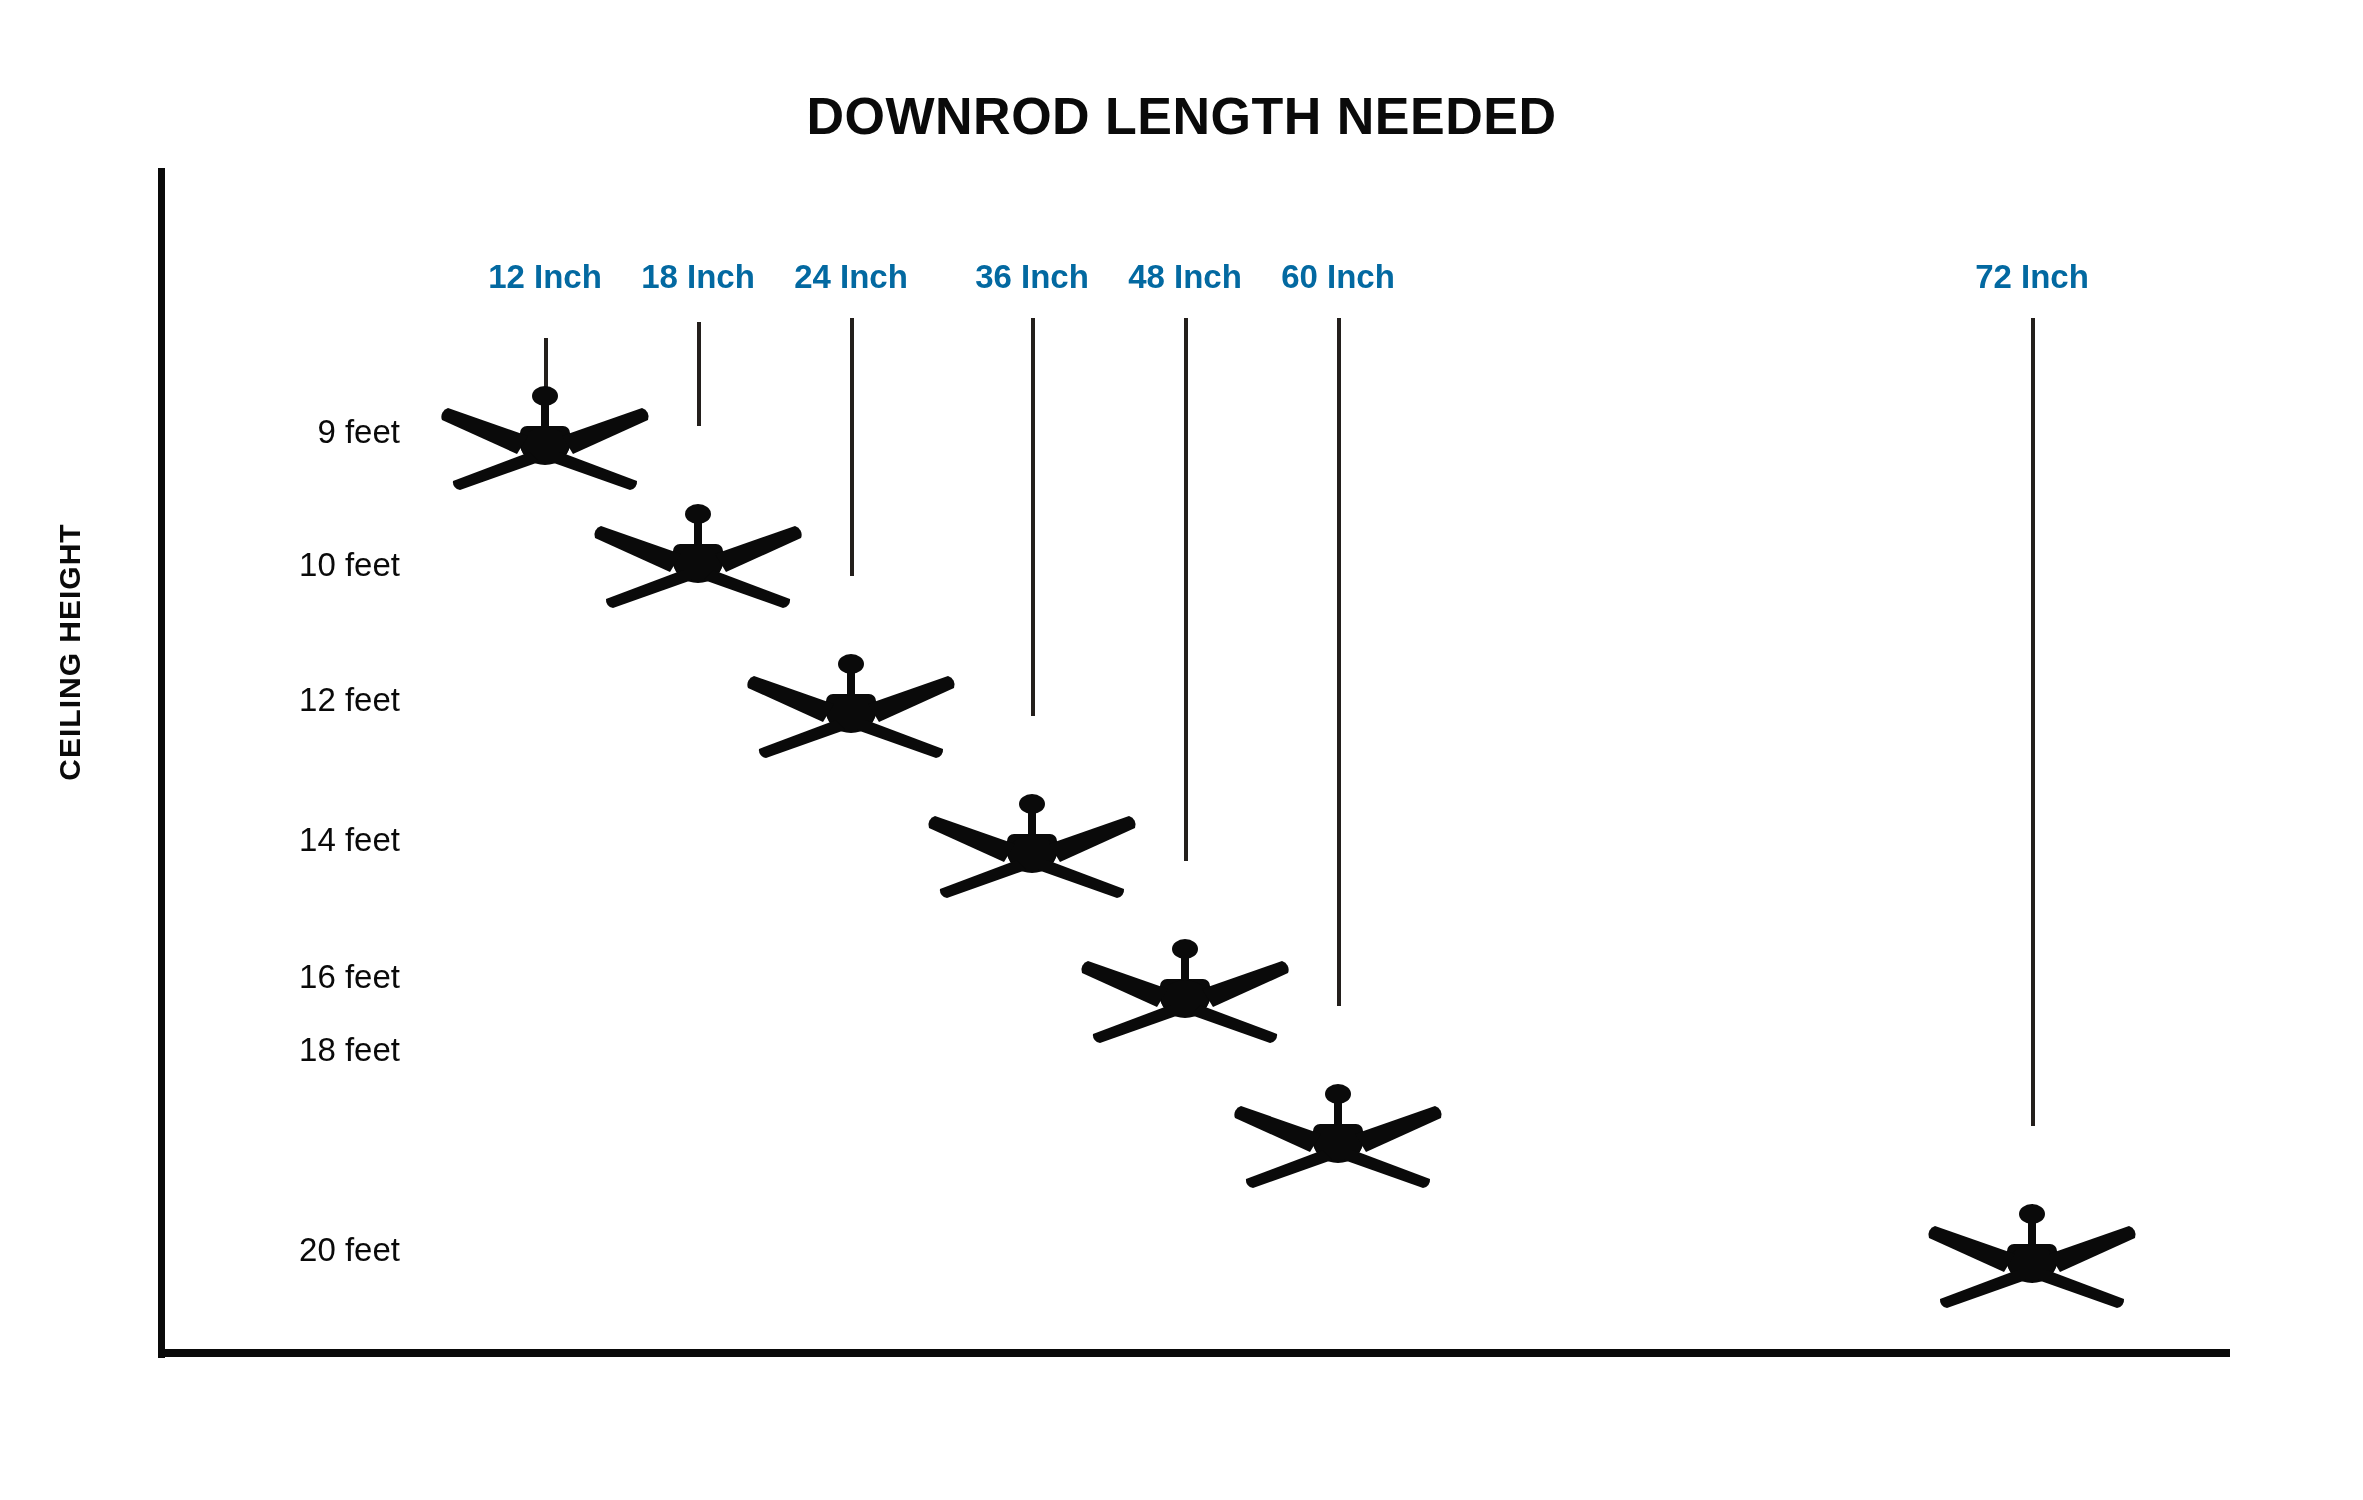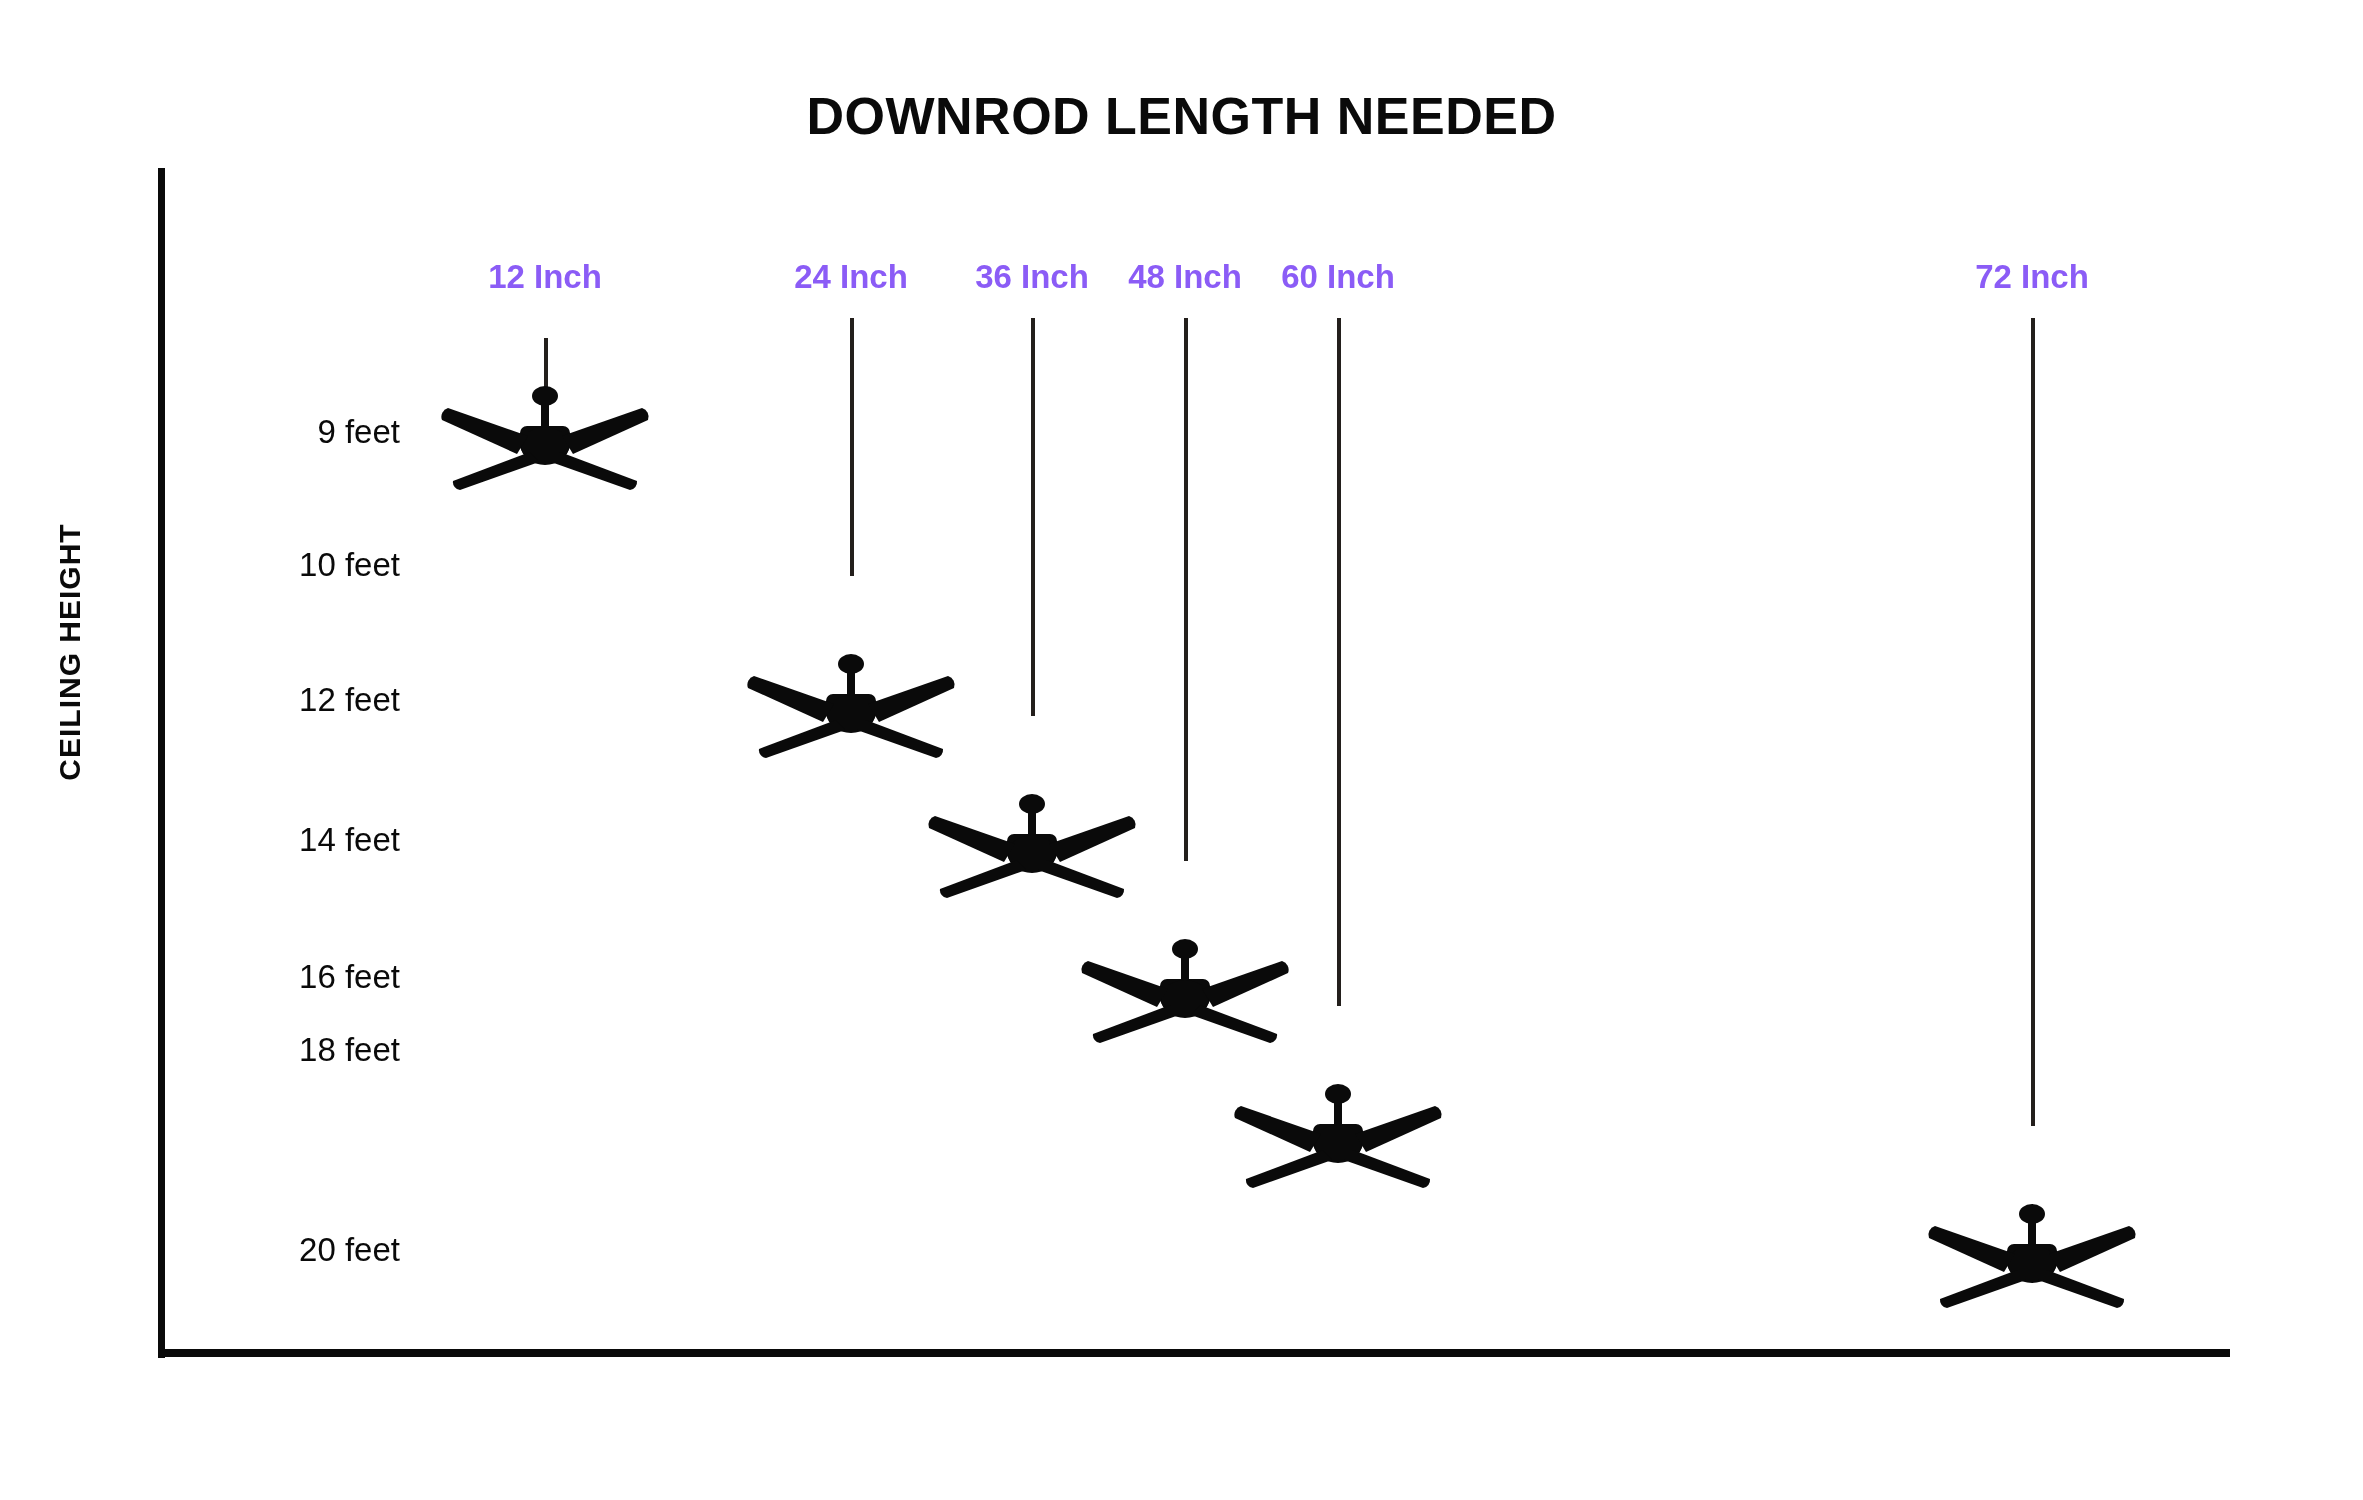--- a/index.html
+++ b/index.html
@@ -98,21 +98,21 @@
     transform: translateX(-150px);
   }
   .col-label {
     position: absolute;
     left: 0;
     top: 258px;
     width: 300px;
     text-align: center;
     font-size: 33px;
     font-weight: bold;
-    color: #8b5cf6;
+    color: #0369a1;
     white-space: nowrap;
   }
   .downrod {
     position: absolute;
     left: 149px;
     width: 4px;
     background: #231f1c;
   }
   .fan-svg {
     position: absolute;
@@ -150,20 +150,34 @@
       <rect x="106" y="20" width="8" height="26" fill="#0a0a0a"></rect>
       <path d="M92 46 h36 a7 7 0 0 1 7 7 v14 a22 22 0 0 1 -25 15 h-0 a22 22 0 0 1 -25 -15 v-14 a7 7 0 0 1 7 -7 z" fill="#0a0a0a"></path>
       <ellipse cx="110" cy="66" rx="24" ry="19" fill="#0a0a0a"></ellipse>
       <path d="M93 56 L13 28 a9 9 0 0 0 -6 12 L82 74 z" fill="#0a0a0a"></path>
       <path d="M127 56 L207 28 a9 9 0 0 1 6 12 L138 74 z" fill="#0a0a0a"></path>
       <path d="M95 72 L18 101 a8 8 0 0 0 7 9 L104 82 z" fill="#0a0a0a"></path>
       <path d="M125 72 L202 101 a8 8 0 0 1 -7 9 L116 82 z" fill="#0a0a0a"></path>
     </svg>
   </div>
 
+  <div class="fan-column" style="left:698px">
+    <div class="col-label">18 Inch</div>
+    <div class="downrod" style="top:322px;height:104px"></div>
+    <svg class="fan-svg" style="top:498px" width="220" height="110" viewBox="0 0 220 110">
+      <ellipse cx="110" cy="16" rx="13" ry="10" fill="#0a0a0a"></ellipse>
+      <rect x="106" y="20" width="8" height="26" fill="#0a0a0a"></rect>
+      <path d="M92 46 h36 a7 7 0 0 1 7 7 v14 a22 22 0 0 1 -25 15 h-0 a22 22 0 0 1 -25 -15 v-14 a7 7 0 0 1 7 -7 z" fill="#0a0a0a"></path>
+      <ellipse cx="110" cy="66" rx="24" ry="19" fill="#0a0a0a"></ellipse>
+      <path d="M93 56 L13 28 a9 9 0 0 0 -6 12 L82 74 z" fill="#0a0a0a"></path>
+      <path d="M127 56 L207 28 a9 9 0 0 1 6 12 L138 74 z" fill="#0a0a0a"></path>
+      <path d="M95 72 L18 101 a8 8 0 0 0 7 9 L104 82 z" fill="#0a0a0a"></path>
+      <path d="M125 72 L202 101 a8 8 0 0 1 -7 9 L116 82 z" fill="#0a0a0a"></path>
+    </svg>
+  </div>
 
   <div class="fan-column" style="left:851px">
     <div class="col-label">24 Inch</div>
     <div class="downrod" style="top:318px;height:258px"></div>
     <svg class="fan-svg" style="top:648px" width="220" height="110" viewBox="0 0 220 110">
       <ellipse cx="110" cy="16" rx="13" ry="10" fill="#0a0a0a"></ellipse>
       <rect x="106" y="20" width="8" height="26" fill="#0a0a0a"></rect>
       <path d="M92 46 h36 a7 7 0 0 1 7 7 v14 a22 22 0 0 1 -25 15 h-0 a22 22 0 0 1 -25 -15 v-14 a7 7 0 0 1 7 -7 z" fill="#0a0a0a"></path>
       <ellipse cx="110" cy="66" rx="24" ry="19" fill="#0a0a0a"></ellipse>
       <path d="M93 56 L13 28 a9 9 0 0 0 -6 12 L82 74 z" fill="#0a0a0a"></path>

